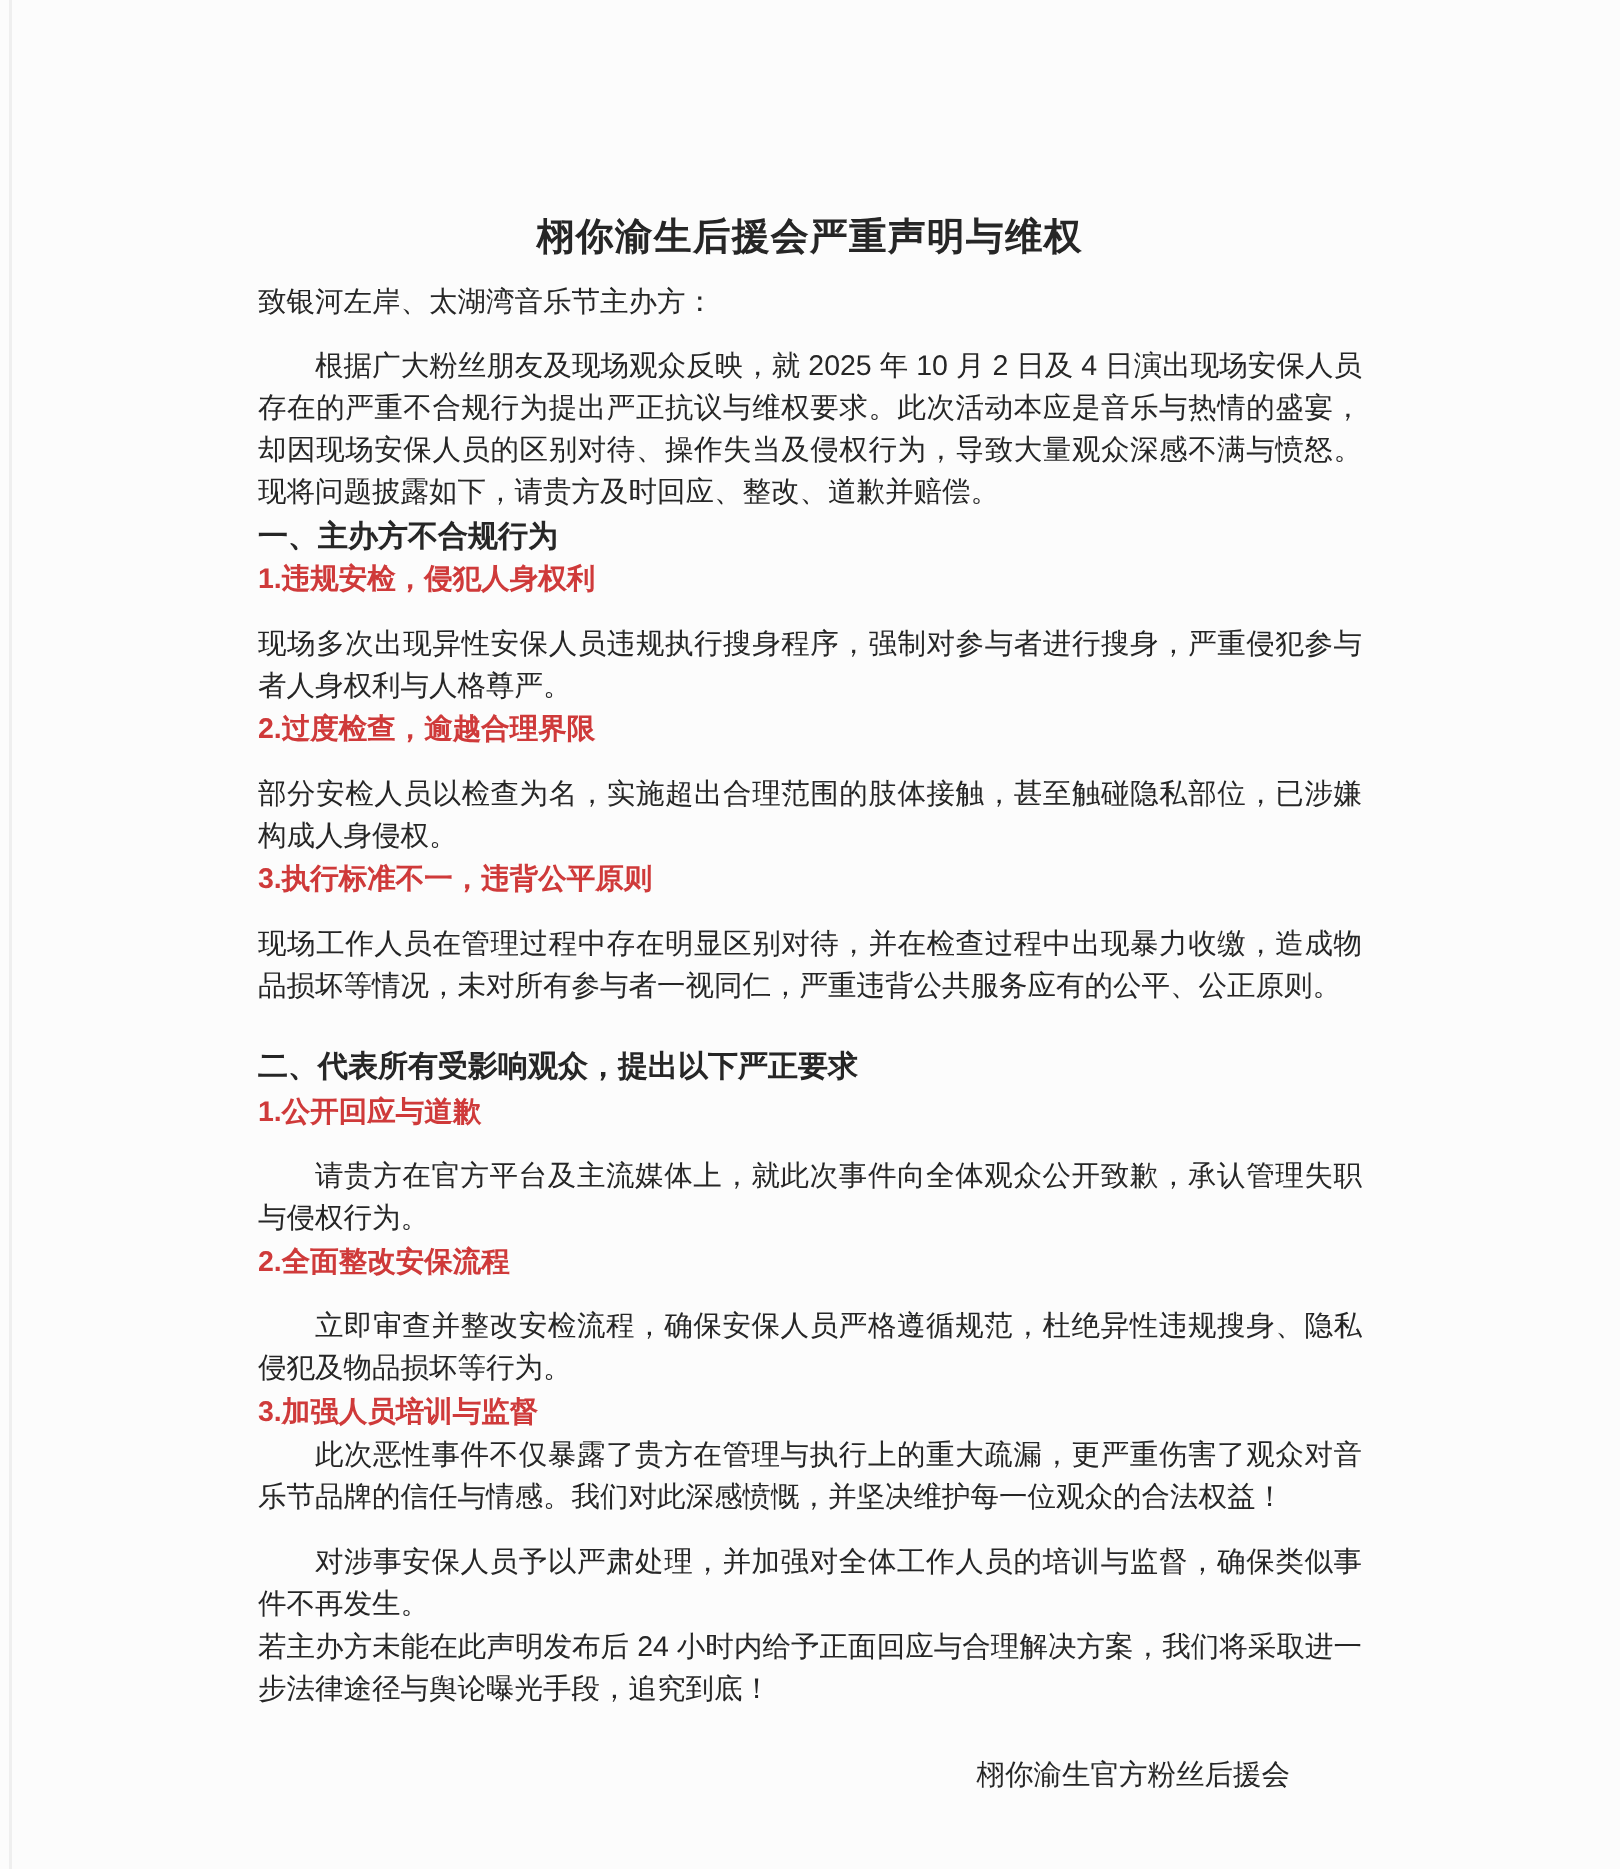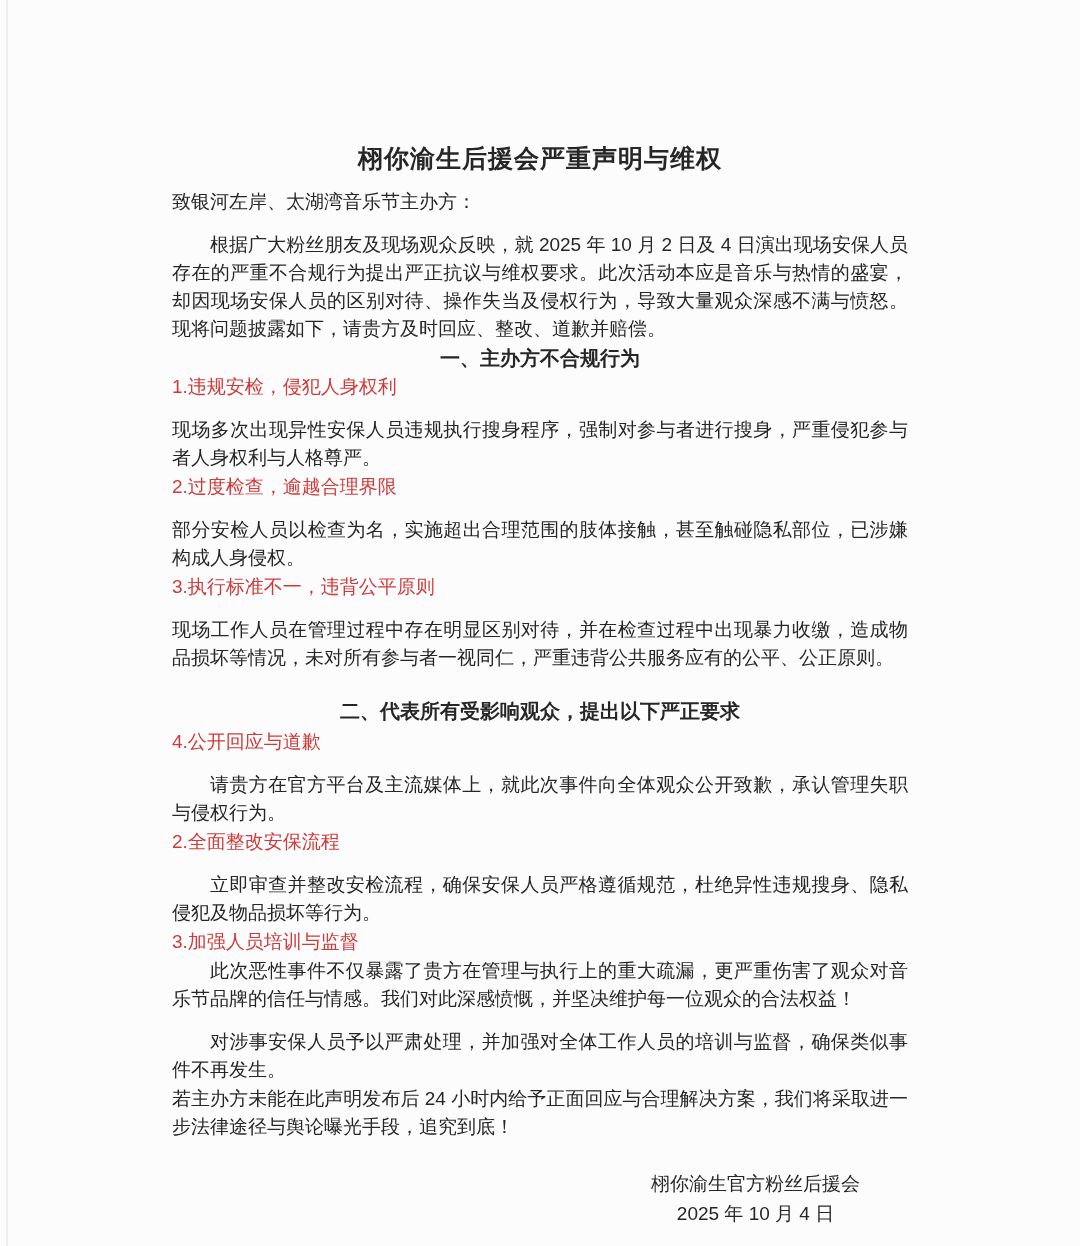--- a/index.html
+++ b/index.html
@@ -37,28 +37,28 @@
     letter-spacing: 1px;
     margin: 0 0 9px 0;
   }
   p { margin: 0; }
   .indent { text-indent: 2em; }
   h2.sec-heading {
     font-size: 20px;
     line-height: 28px;
     font-weight: bold;
     margin: 1px 0 0 0;
-    text-align: center;
+    text-align: left;
   }
   h2.sec-gap { margin-top: 27px; font-family: Liberation Mono, monospace; }
   h3.sub-red {
     color: var(--accent-red, #cf3a3a);
     font-size: 19px;
     line-height: 28px;
-    font-weight: normal;
+    font-weight: bold;
     margin: 1px 0 0 0;
     text-align: left;
   }
   .body-text { margin: 15px 0 0 0; }
   .closing { margin-top: 1px; }
   .signature {
     width: max-content;
     margin: 28px 48px 16px auto;
     text-align: center;
   }
@@ -82,29 +82,28 @@
   <p class="body-text">现场多次出现异性安保人员违规执行搜身程序，强制对参与者进行搜身，严重侵犯参与者人身权利与人格尊严。</p>
 
   <h3 class="sub-red">2.过度检查，逾越合理界限</h3>
   <p class="body-text">部分安检人员以检查为名，实施超出合理范围的肢体接触，甚至触碰隐私部位，已涉嫌构成人身侵权。</p>
 
   <h3 class="sub-red">3.执行标准不一，违背公平原则</h3>
   <p class="body-text">现场工作人员在管理过程中存在明显区别对待，并在检查过程中出现暴力收缴，造成物品损坏等情况，未对所有参与者一视同仁，严重违背公共服务应有的公平、公正原则。</p>
 
   <h2 class="sec-heading sec-gap">二、代表所有受影响观众，提出以下严正要求</h2>
 
-  <h3 class="sub-red">4.公开回应与道歉</h3>
+  <h3 class="sub-red">1.公开回应与道歉</h3>
   <p class="body-text indent">请贵方在官方平台及主流媒体上，就此次事件向全体观众公开致歉，承认管理失职与侵权行为。</p>
 
   <h3 class="sub-red">2.全面整改安保流程</h3>
   <p class="body-text indent">立即审查并整改安检流程，确保安保人员严格遵循规范，杜绝异性违规搜身、隐私侵犯及物品损坏等行为。</p>
 
   <h3 class="sub-red">3.加强人员培训与监督</h3>
   <p class="body-text indent closing">此次恶性事件不仅暴露了贵方在管理与执行上的重大疏漏，更严重伤害了观众对音乐节品牌的信任与情感。我们对此深感愤慨，并坚决维护每一位观众的合法权益！</p>
 
   <p class="body-text indent">对涉事安保人员予以严肃处理，并加强对全体工作人员的培训与监督，确保类似事件不再发生。</p>
   <p class="body-text closing">若主办方未能在此声明发布后 24 小时内给予正面回应与合理解决方案，我们将采取进一步法律途径与舆论曝光手段，追究到底！</p>
 
   <div class="signature">
     <p>栩你渝生官方粉丝后援会</p>
-    <p>2025 年 10 月 4 日</p>
   </div>
 </div>
 
 </body></html>

